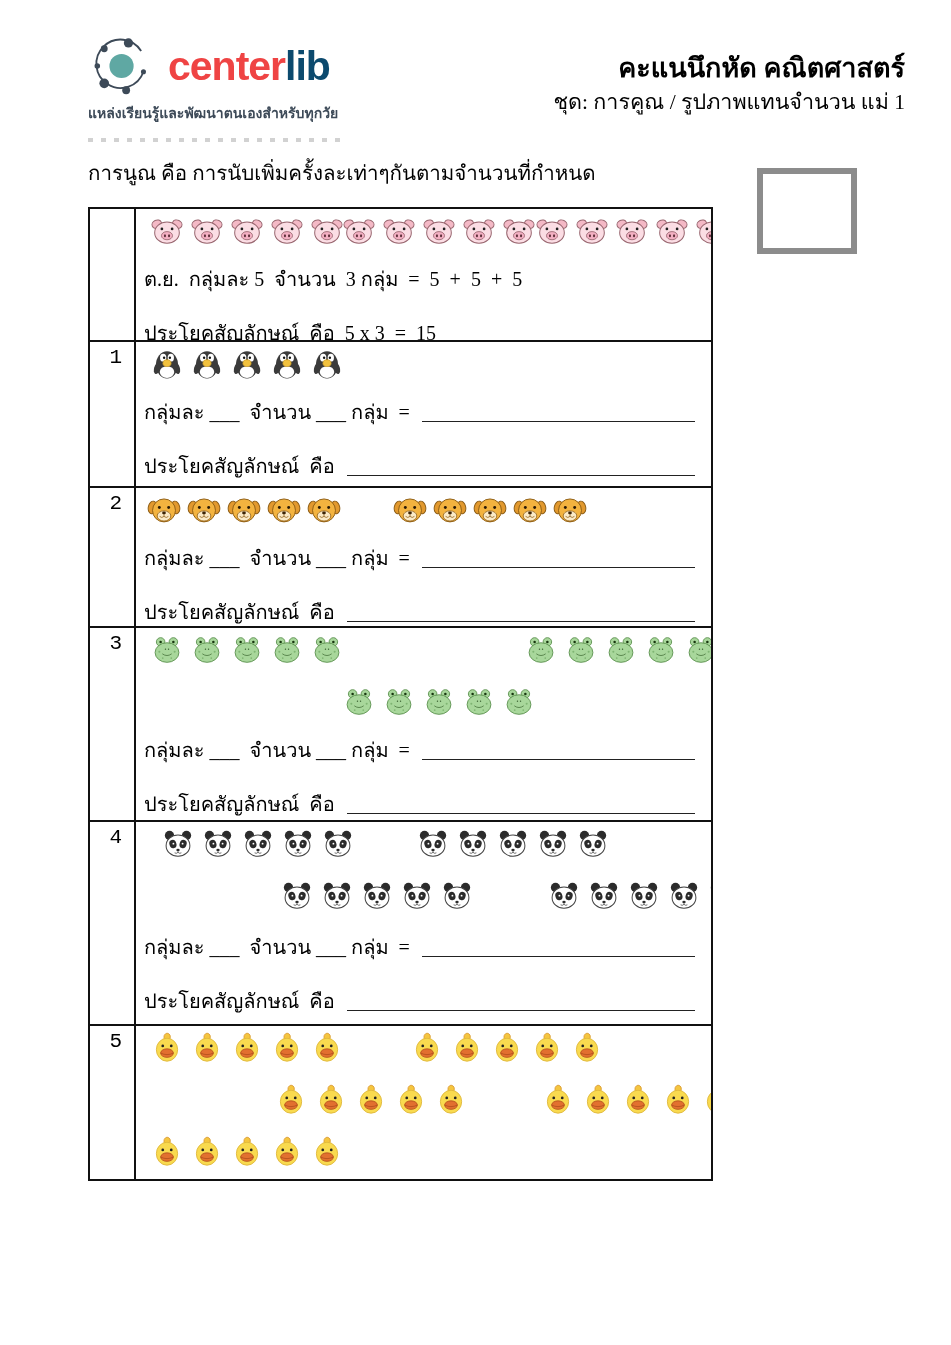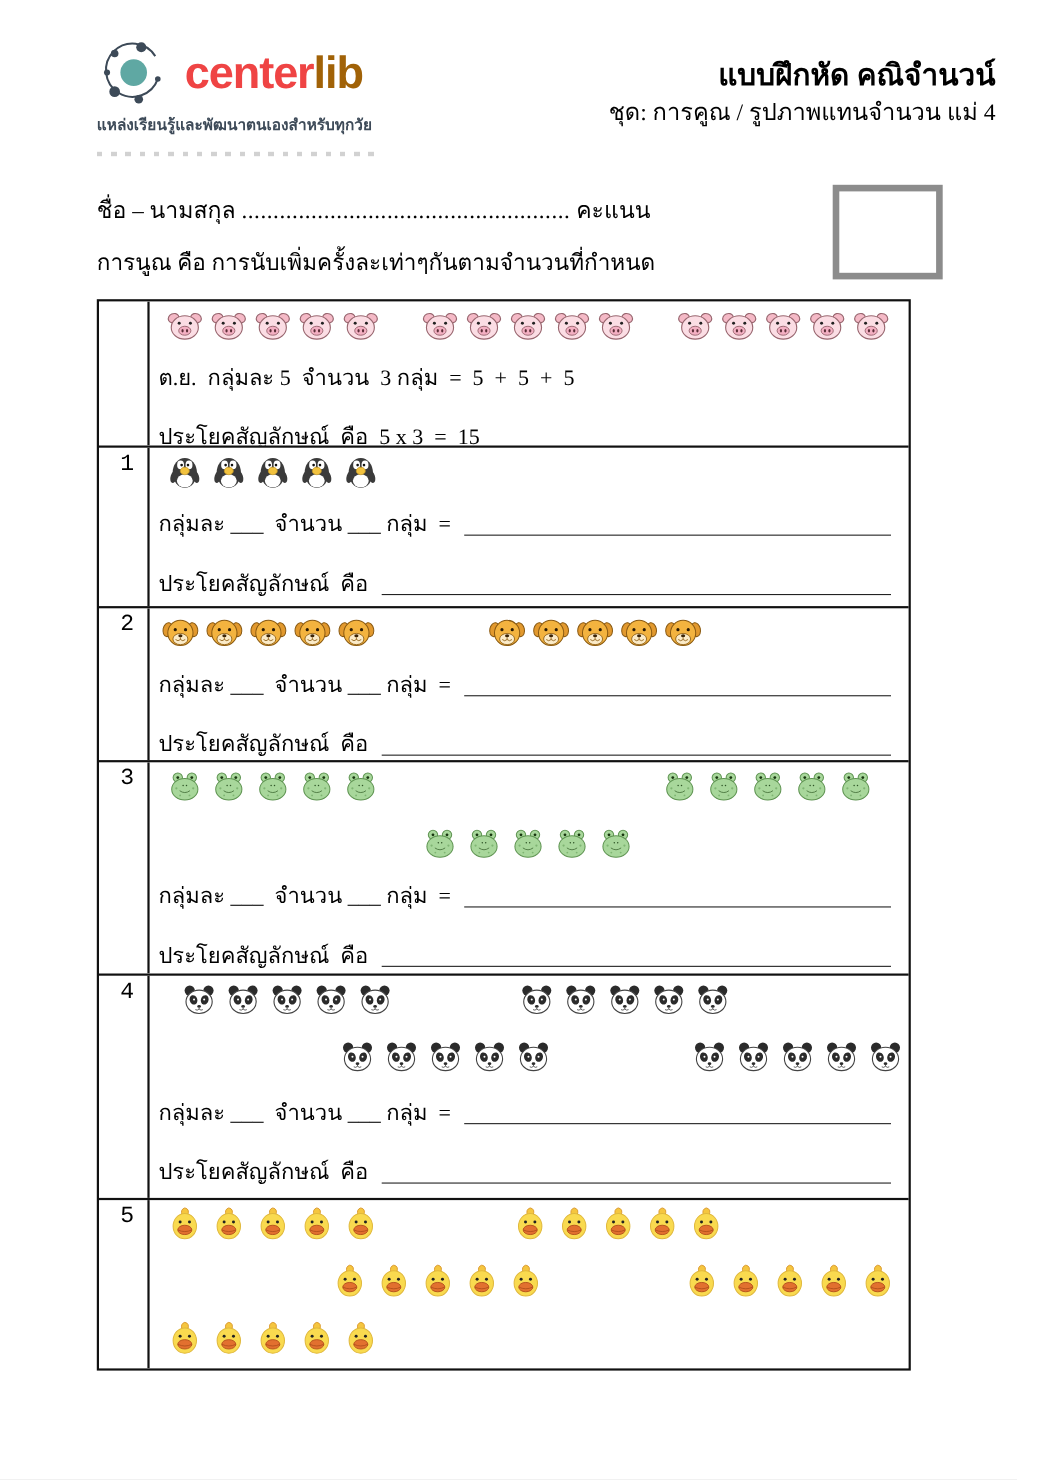--- a/index.html
+++ b/index.html
@@ -13,41 +13,41 @@
     overflow:hidden;
     box-sizing:border-box;
     padding:36px 46px 0 88px;
   }
   
   .header{display:flex;justify-content:space-between;align-items:flex-start;}
   .logo-block{display:flex;flex-direction:column;}
   .logo-top{display:flex;align-items:center;gap:6px;}
   .brand{font-family:"Liberation Sans", sans-serif;font-weight:bold;font-size:41px;letter-spacing:-1px;line-height:1;}
   .brand .b1{color:#ef4444;}
-  .brand .b2{color:#a16207;}
+  .brand .b2{color:#0c4a6e;}
   .tagline{font-family:"Liberation Sans", sans-serif;font-size:14px;font-weight:bold;color:#3D4A58;margin-top:6px;}
   .titles{text-align:right;margin-top:14px;line-height:1.35;}
   .title{font-size:27px;font-weight:bold;}
   .subtitle{font-size:21.5px;margin-top:2px;}
   
   .remnant{
     margin-top:14px;width:258px;height:4px;opacity:.45;
     background:repeating-linear-gradient(90deg,#9a9a9a 0 5px,transparent 5px 13px);
   }
   
   .name-row{margin-top:32px;font-size:21px;width:672px;white-space:nowrap;overflow:hidden;}
   .name-row .dots{letter-spacing:.5px;}
   .score-box{
     position:absolute;top:168px;right:94px;
     width:88px;height:74px;background:#fff;
     border:6px solid #8C8C8C;
   }
   .definition{margin-top:14px;font-size:20.5px;}
   
-  .wtable{margin-top:18px;width:740px;border:2px solid #111;box-sizing:border-box;}
+  .wtable{margin-top:18px;width:625px;border:2px solid #111;box-sizing:border-box;}
   .trow{display:flex;border-top:2px solid #111;overflow:hidden;box-sizing:border-box;}
   .trow:first-child{border-top:none;}
   .trow:nth-child(1){height:131px;}
   .trow:nth-child(2){height:146px;}
   .trow:nth-child(3){height:140px;}
   .trow:nth-child(4){height:194px;}
   .trow:nth-child(5){height:204px;}
   .trow:nth-child(6){height:155px;}
   .tnum{
     width:46px;flex-shrink:0;border-right:2px solid #111;
@@ -154,28 +154,27 @@
           <circle cx="6" cy="26" r="2.4" fill="#3D4A58"></circle>
           <circle cx="12" cy="41" r="4.2" fill="#3D4A58"></circle>
           <circle cx="31" cy="47" r="3.4" fill="#3D4A58"></circle>
           <circle cx="46" cy="31" r="2.2" fill="#3D4A58"></circle>
         </svg>
         <div class="brand"><span class="b1">center</span><span class="b2">lib</span></div>
       </div>
       <div class="tagline">แหล่งเรียนรู้และพัฒนาตนเองสำหรับทุกวัย</div>
     </div>
     <div class="titles">
-      <div class="title">แบบฝึกหัด คณิจำนวน์</div>
-      <div class="subtitle">ชุด: การคูณ / รูปภาพแทนจำนวน แม่ 4</div>
+      <div class="title">คะแนนึกหัด คณิตศาสตร์</div>
+      <div class="subtitle">ชุด: การคูณ / รูปภาพแทนจำนวน แม่ 1</div>
     </div>
   </div>
 
   <div class="remnant"></div>
 
-  <div class="name-row"><span>ชื่อ – นามสกุล </span><span class="dots">....................................................</span><span>  คะแนน</span></div>
 
   <div class="score-box"></div>
 
   <div class="definition">การนูณ คือ การนับเพิ่มครั้งละเท่าๆกันตามจำนวนที่กำหนด</div>
 
   <div class="wtable" id="worksheet-rows">
       <div class="trow">
         <div class="tnum"></div>
         <div class="tcontent">
           <div class="icon-line">

